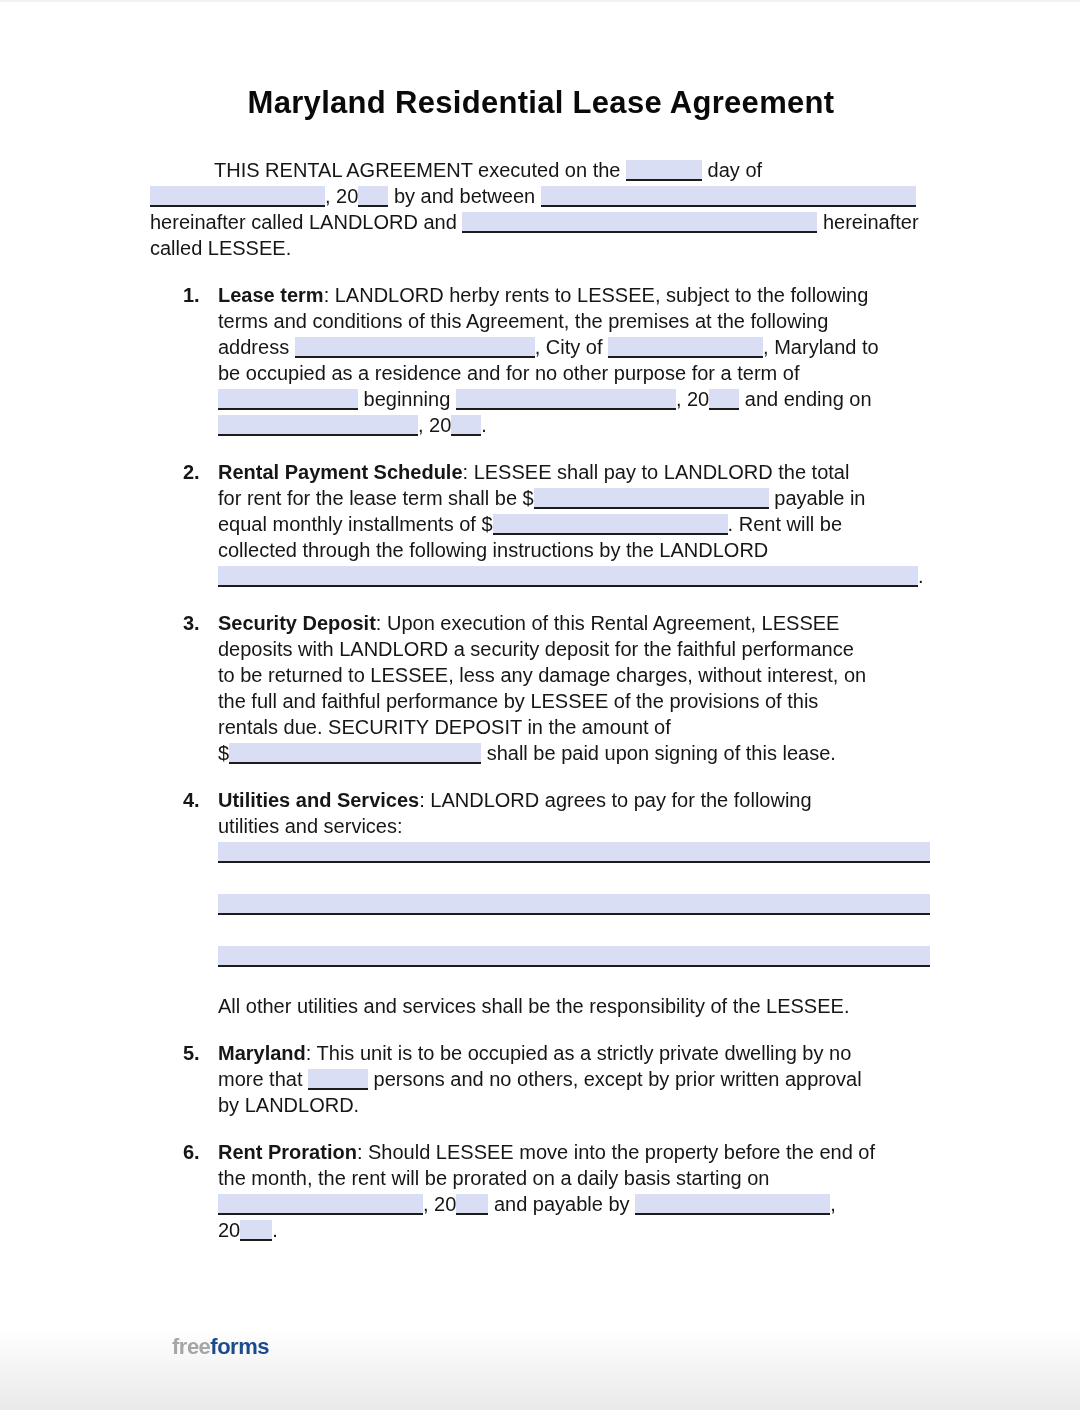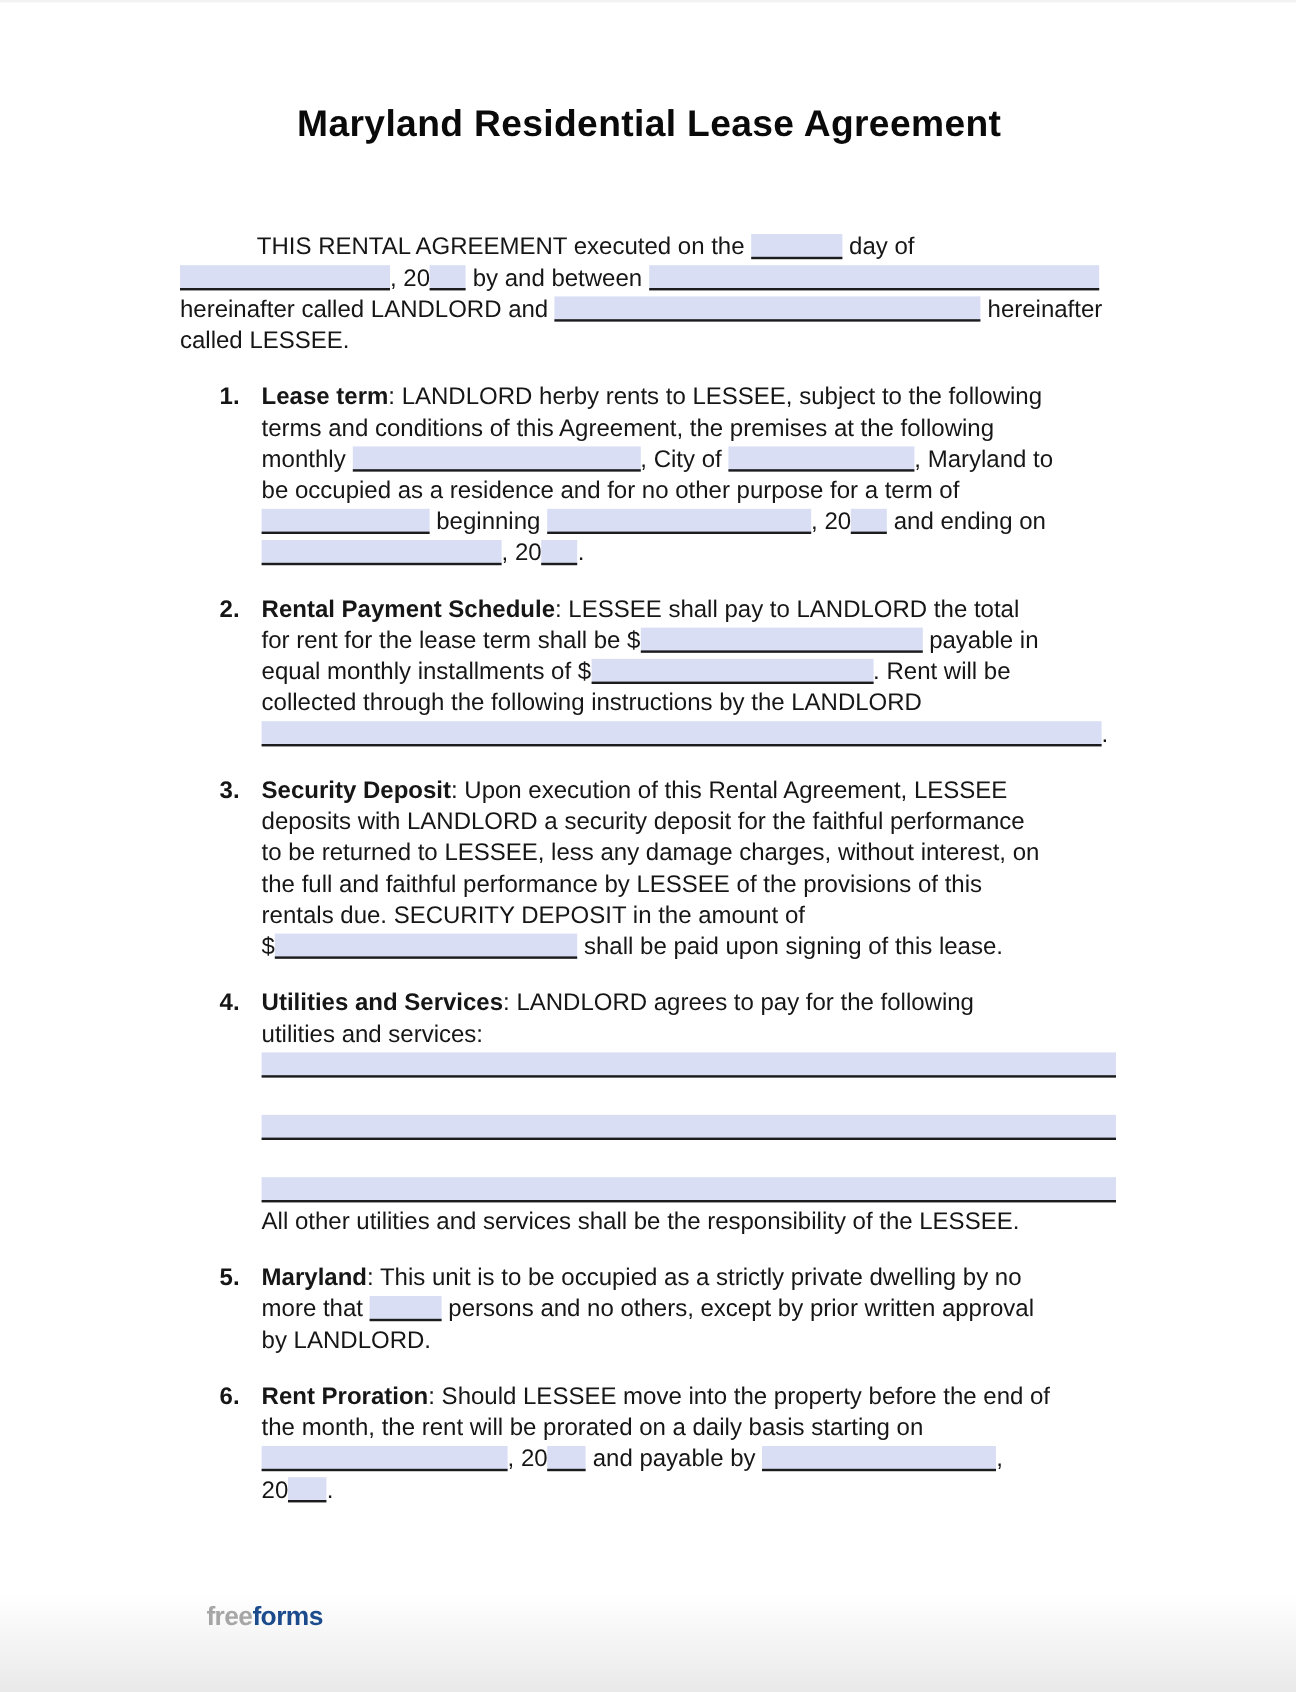--- a/index.html
+++ b/index.html
@@ -28,25 +28,25 @@
     background:linear-gradient(to bottom, rgba(0,0,0,0), rgba(0,0,0,0.085));
     pointer-events:none;
   }
   .content{position:absolute;left:150px;top:0;width:782px;}
   .title{
     margin-top:85px;
     text-align:center;
     font-size:31px;line-height:36px;font-weight:bold;color:#0a0a0a;
     letter-spacing:0.3px;
   }
-  .intro{margin-top:72px;}
+  .intro{margin-top:36px;}
   .line{white-space:nowrap;height:26px;}
   .line.indent{padding-left:64px;}
   .line.dbl{margin-top:26px;}
-  .line.gap{}
+  .line.gap{margin-top:24px;}
   .section{position:relative;margin-top:21px;padding-left:68px;}
   .secnum{
     position:absolute;left:33px;top:0;
     font-weight:bold;
   }
   .bold{font-weight:bold;margin-top:36px;}
   .field{
     display:inline-block;
     height:21px;
     background:var(--field-bg);
@@ -71,21 +71,21 @@
         <div class="line indent"><span>THIS RENTAL AGREEMENT executed on the </span><span class="field" style="width: 76px;"></span><span> day of</span></div>
         <div class="line"><span class="field" style="width: 175px;"></span><span>, 20</span><span class="field" style="width: 30px;"></span><span> by and between </span><span class="field" style="width: 375px;"></span></div>
         <div class="line"><span>hereinafter called LANDLORD and </span><span class="field" style="width: 355px;"></span><span> hereinafter</span></div>
         <div class="line"><span>called LESSEE.</span></div>
       </div>
     <div id="sections">
         <div class="section">
           <span class="secnum">1.</span>
           <div class="line"><span class="bold">Lease term</span><span>: LANDLORD herby rents to LESSEE, subject to the following</span></div>
           <div class="line"><span>terms and conditions of this Agreement, the premises at the following</span></div>
-          <div class="line"><span>monthly </span><span class="field" style="width: 240px;"></span><span>, City of </span><span class="field" style="width: 155px;"></span><span>, Maryland to</span></div>
+          <div class="line"><span>address </span><span class="field" style="width: 240px;"></span><span>, City of </span><span class="field" style="width: 155px;"></span><span>, Maryland to</span></div>
           <div class="line"><span>be occupied as a residence and for no other purpose for a term of</span></div>
           <div class="line"><span class="field" style="width: 140px;"></span><span> beginning </span><span class="field" style="width: 220px;"></span><span>, 20</span><span class="field" style="width: 30px;"></span><span> and ending on</span></div>
           <div class="line"><span class="field" style="width: 200px;"></span><span>, 20</span><span class="field" style="width: 30px;"></span><span>.</span></div>
         </div>
         <div class="section">
           <span class="secnum">2.</span>
           <div class="line"><span class="bold">Rental Payment Schedule</span><span>: LESSEE shall pay to LANDLORD the total</span></div>
           <div class="line"><span>for rent for the lease term shall be $</span><span class="field" style="width: 235px;"></span><span> payable in</span></div>
           <div class="line"><span>equal monthly installments of $</span><span class="field" style="width: 235px;"></span><span>. Rent will be</span></div>
           <div class="line"><span>collected through the following instructions by the LANDLORD</span></div>

